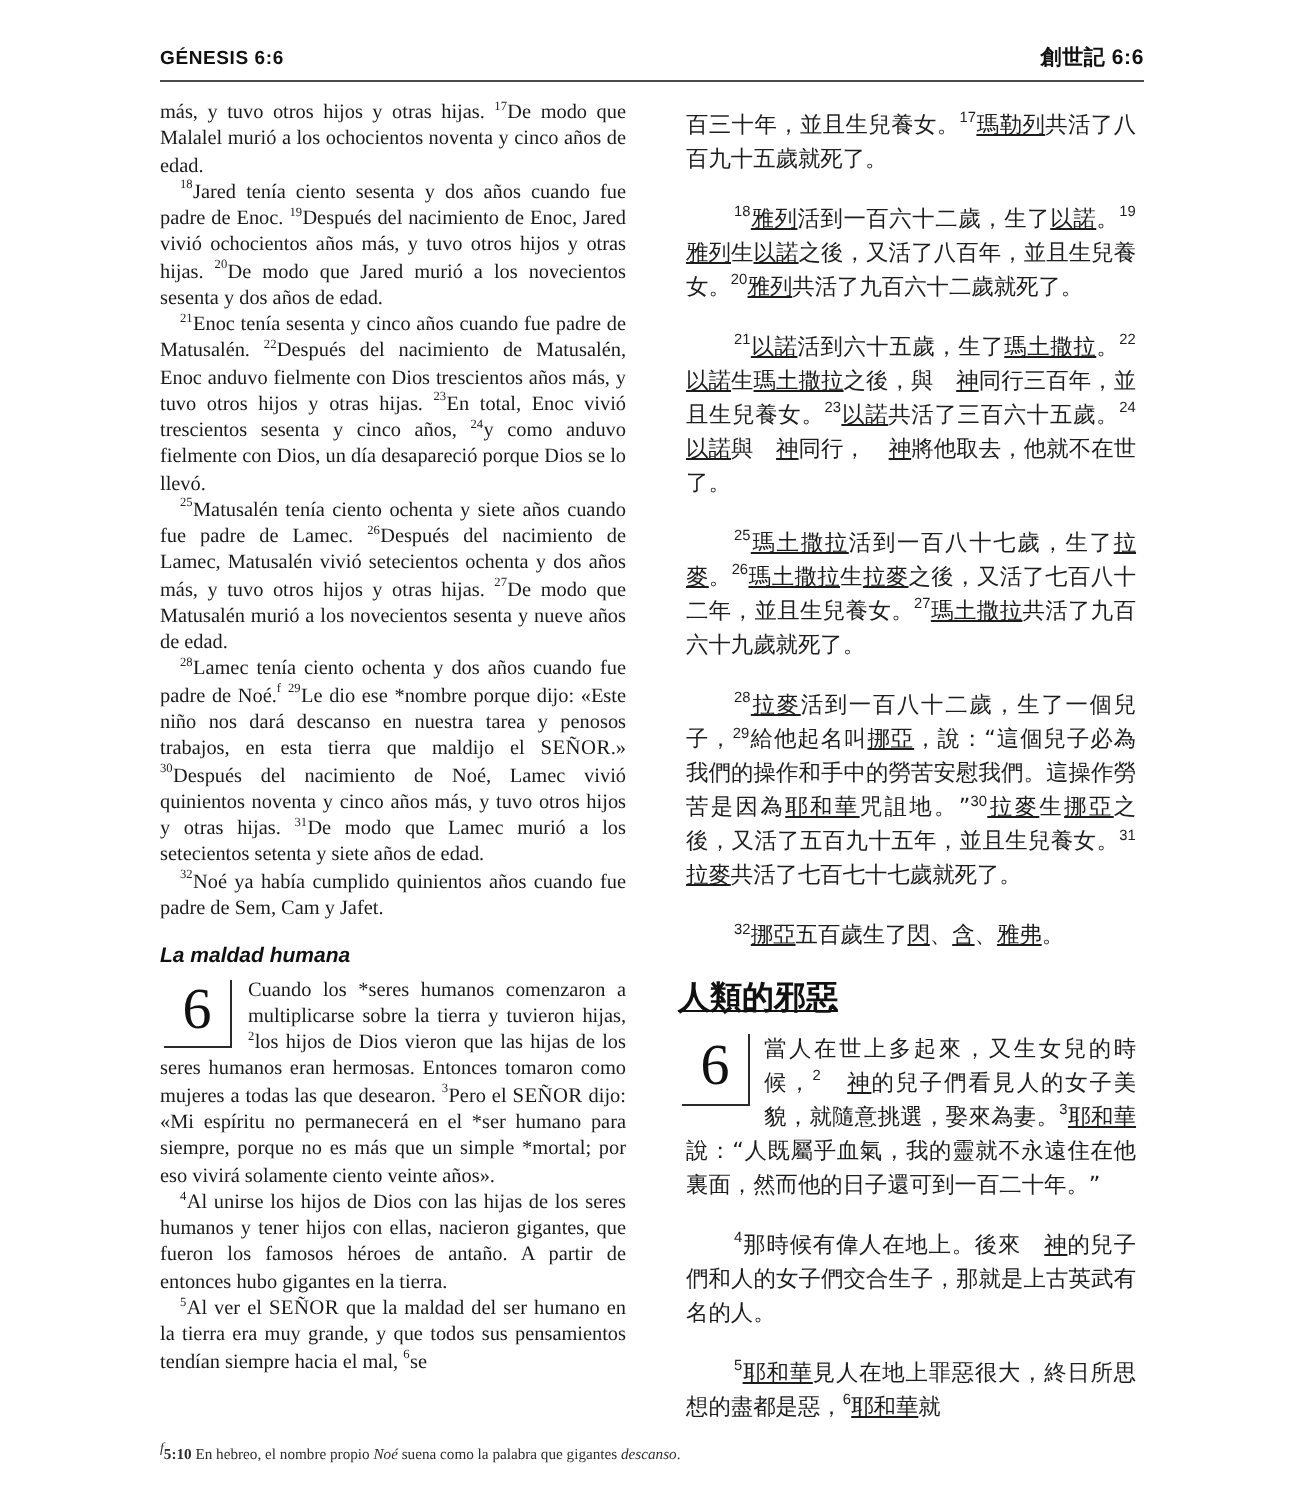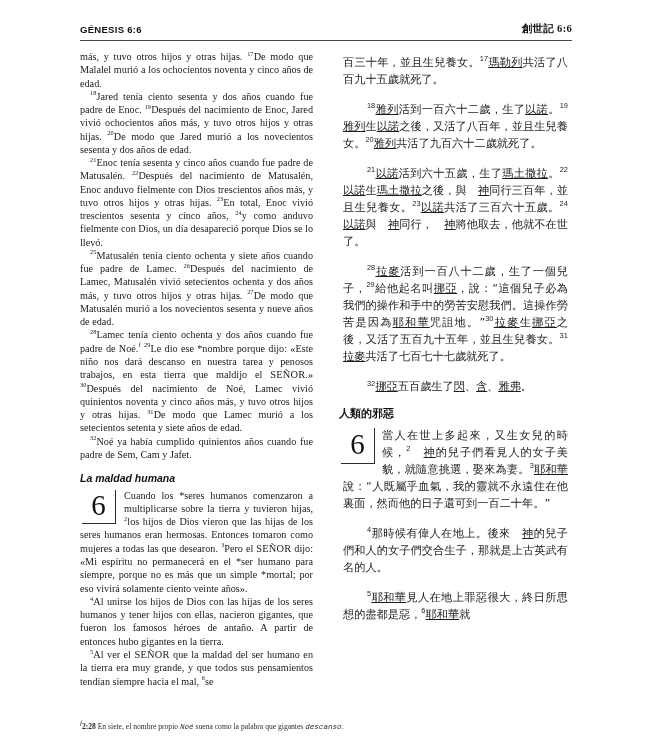--- a/index.html
+++ b/index.html
@@ -33,21 +33,21 @@
     font-weight: bold;
     font-size: 9.5px;
     letter-spacing: 0.3px;
     color: #111;
     padding-bottom: 4px;
     gap: 20px;
   }
   .runhead .rh-left  { flex: 0 0 auto; text-align: left; }
   .runhead .rh-mid   { flex: 1 1 auto; text-align: center; font-size: 9.5px; }
   .runhead .rh-right { flex: 0 0 auto; text-align: right; font-size: 10.5px;
-                       font-family: Liberation Serif, serif; }
+                       font-family: Liberation Sans, sans-serif; }
   .rule {
     border: 0;
     border-top: 1.1px solid #4a4a4a;
     margin: 0 0 9px 0;
   }
 
   
   .cols {
     display: flex;
     gap: 26px;
@@ -105,23 +105,24 @@
     font-family: "Liberation Sans", "DejaVu Sans", sans-serif;
     font-weight: bold;
     font-size: 10.5px;
     margin: 11px 0 3px 0;
     color: #111;
     font-style: italic;
   }
   .sec-head-zh {
     font-family: "DejaVu Sans", "Liberation Sans", sans-serif;
     font-weight: bold;
-    font-size: 11px;
+    font-size: 16px;
     margin: 11px 0 2px 0;
     color: #111;
+    text-decoration: underline;
   }
 
   
   .chapwrap { position: relative; }
   .dropcap {
     float: left;
     width: 34px;
     height: 34px;
     margin: 1px 8px 0 2px;
     box-sizing: border-box;
@@ -158,21 +159,21 @@
     font-size: 7.6px;
     line-height: 1.3;
     color: #2b2b2b;
   }
   .footnotes .fnmark {
     font-size: 0.9em;
     vertical-align: super;
     font-style: italic;
   }
   .footnotes .fnref { font-weight: bold; }
-  .footnotes em { font-style: italic; font-family: Liberation Mono, monospace; }
+  .footnotes em { font-style: italic; }
 </style>
 </head>
 <body>
 
 <div class="page">
 
   <div class="runhead">
     <span class="rh-left">GÉNESIS 6:6</span>
     <span class="rh-right">創世記 6:6</span>
   </div>
@@ -197,32 +198,33 @@
       </div>
       <p><sup class="v">4</sup>Al unirse los hijos de Dios con las hijas de los seres humanos y tener hijos con ellas, nacieron gigantes, que fueron los famosos héroes de antaño. A partir de entonces hubo gigantes en la tierra.</p>
       <p><sup class="v">5</sup>Al ver el <span class="sc">SEÑOR</span> que la maldad del ser humano en la tierra era muy grande, y que todos sus pensamientos tendían siempre hacia el mal, <sup class="v">6</sup>se</p>
     </div>
 
     <div class="col col-zh">
 
       <p class="noindent">百三十年，並且生兒養女。<sup class="v">17</sup><span class="pn">瑪勒列</span>共活了八百九十五歲就死了。</p>
       <p class="zh-gap"><sup class="v">18</sup><span class="pn">雅列</span>活到一百六十二歲，生了<span class="pn">以諾</span>。<sup class="v">19</sup><span class="pn">雅列</span>生<span class="pn">以諾</span>之後，又活了八百年，並且生兒養女。<sup class="v">20</sup><span class="pn">雅列</span>共活了九百六十二歲就死了。</p>
       <p class="zh-gap"><sup class="v">21</sup><span class="pn">以諾</span>活到六十五歲，生了<span class="pn">瑪土撒拉</span>。<sup class="v">22</sup><span class="pn">以諾</span>生<span class="pn">瑪土撒拉</span>之後，與　<span class="pn">神</span>同行三百年，並且生兒養女。<sup class="v">23</sup><span class="pn">以諾</span>共活了三百六十五歲。<sup class="v">24</sup><span class="pn">以諾</span>與　<span class="pn">神</span>同行，　<span class="pn">神</span>將他取去，他就不在世了。</p>
+      <p class="zh-gap"><sup class="v">25</sup><span class="pn">瑪土撒拉</span>活到一百八十七歲，生了<span class="pn">拉麥</span>。<sup class="v">26</sup><span class="pn">瑪土撒拉</span>生<span class="pn">拉麥</span>之後，又活了七百八十二年，並且生兒養女。<sup class="v">27</sup><span class="pn">瑪土撒拉</span>共活了九百六十九歲就死了。</p>
       <p class="zh-gap"><sup class="v">28</sup><span class="pn">拉麥</span>活到一百八十二歲，生了一個兒子，<sup class="v">29</sup>給他起名叫<span class="pn">挪亞</span>，說：“這個兒子必為我們的操作和手中的勞苦安慰我們。這操作勞苦是因為<span class="pn">耶和華</span>咒詛地。”<sup class="v">30</sup><span class="pn">拉麥</span>生<span class="pn">挪亞</span>之後，又活了五百九十五年，並且生兒養女。<sup class="v">31</sup><span class="pn">拉麥</span>共活了七百七十七歲就死了。</p>
       <p class="zh-gap"><sup class="v">32</sup><span class="pn">挪亞</span>五百歲生了<span class="pn">閃</span>、<span class="pn">含</span>、<span class="pn">雅弗</span>。</p>
 
       <div class="sec-head-zh">人類的邪惡</div>
 
       <div class="chapwrap">
         <div class="dropcap-zh">6</div>
         <p class="chaptext">當人在世上多起來，又生女兒的時候，<sup class="v">2</sup>　<span class="pn">神</span>的兒子們看見人的女子美貌，就隨意挑選，娶來為妻。<sup class="v">3</sup><span class="pn">耶和華</span>說：“人既屬乎血氣，我的靈就不永遠住在他裏面，然而他的日子還可到一百二十年。”</p>
       </div>
       <p class="zh-gap"><sup class="v">4</sup>那時候有偉人在地上。後來　<span class="pn">神</span>的兒子們和人的女子們交合生子，那就是上古英武有名的人。</p>
       <p class="zh-gap"><sup class="v">5</sup><span class="pn">耶和華</span>見人在地上罪惡很大，終日所思想的盡都是惡，<sup class="v">6</sup><span class="pn">耶和華</span>就</p>
     </div>
 
   </div>
 
   <div class="footnotes">
-    <span class="fnmark">f</span><span class="fnref">2:28</span><span> En siete, el nombre propio </span><em>Noé</em><span> suena como la palabra que gigantes </span><em>descanso</em><span>.</span>
+    <span class="fnmark">f</span><span class="fnref">5:10</span><span> En hebreo, el nombre propio </span><em>Noé</em><span> suena como la palabra que gigantes </span><em>descanso</em><span>.</span>
   </div>
 
 </div>
 
 </body></html>

